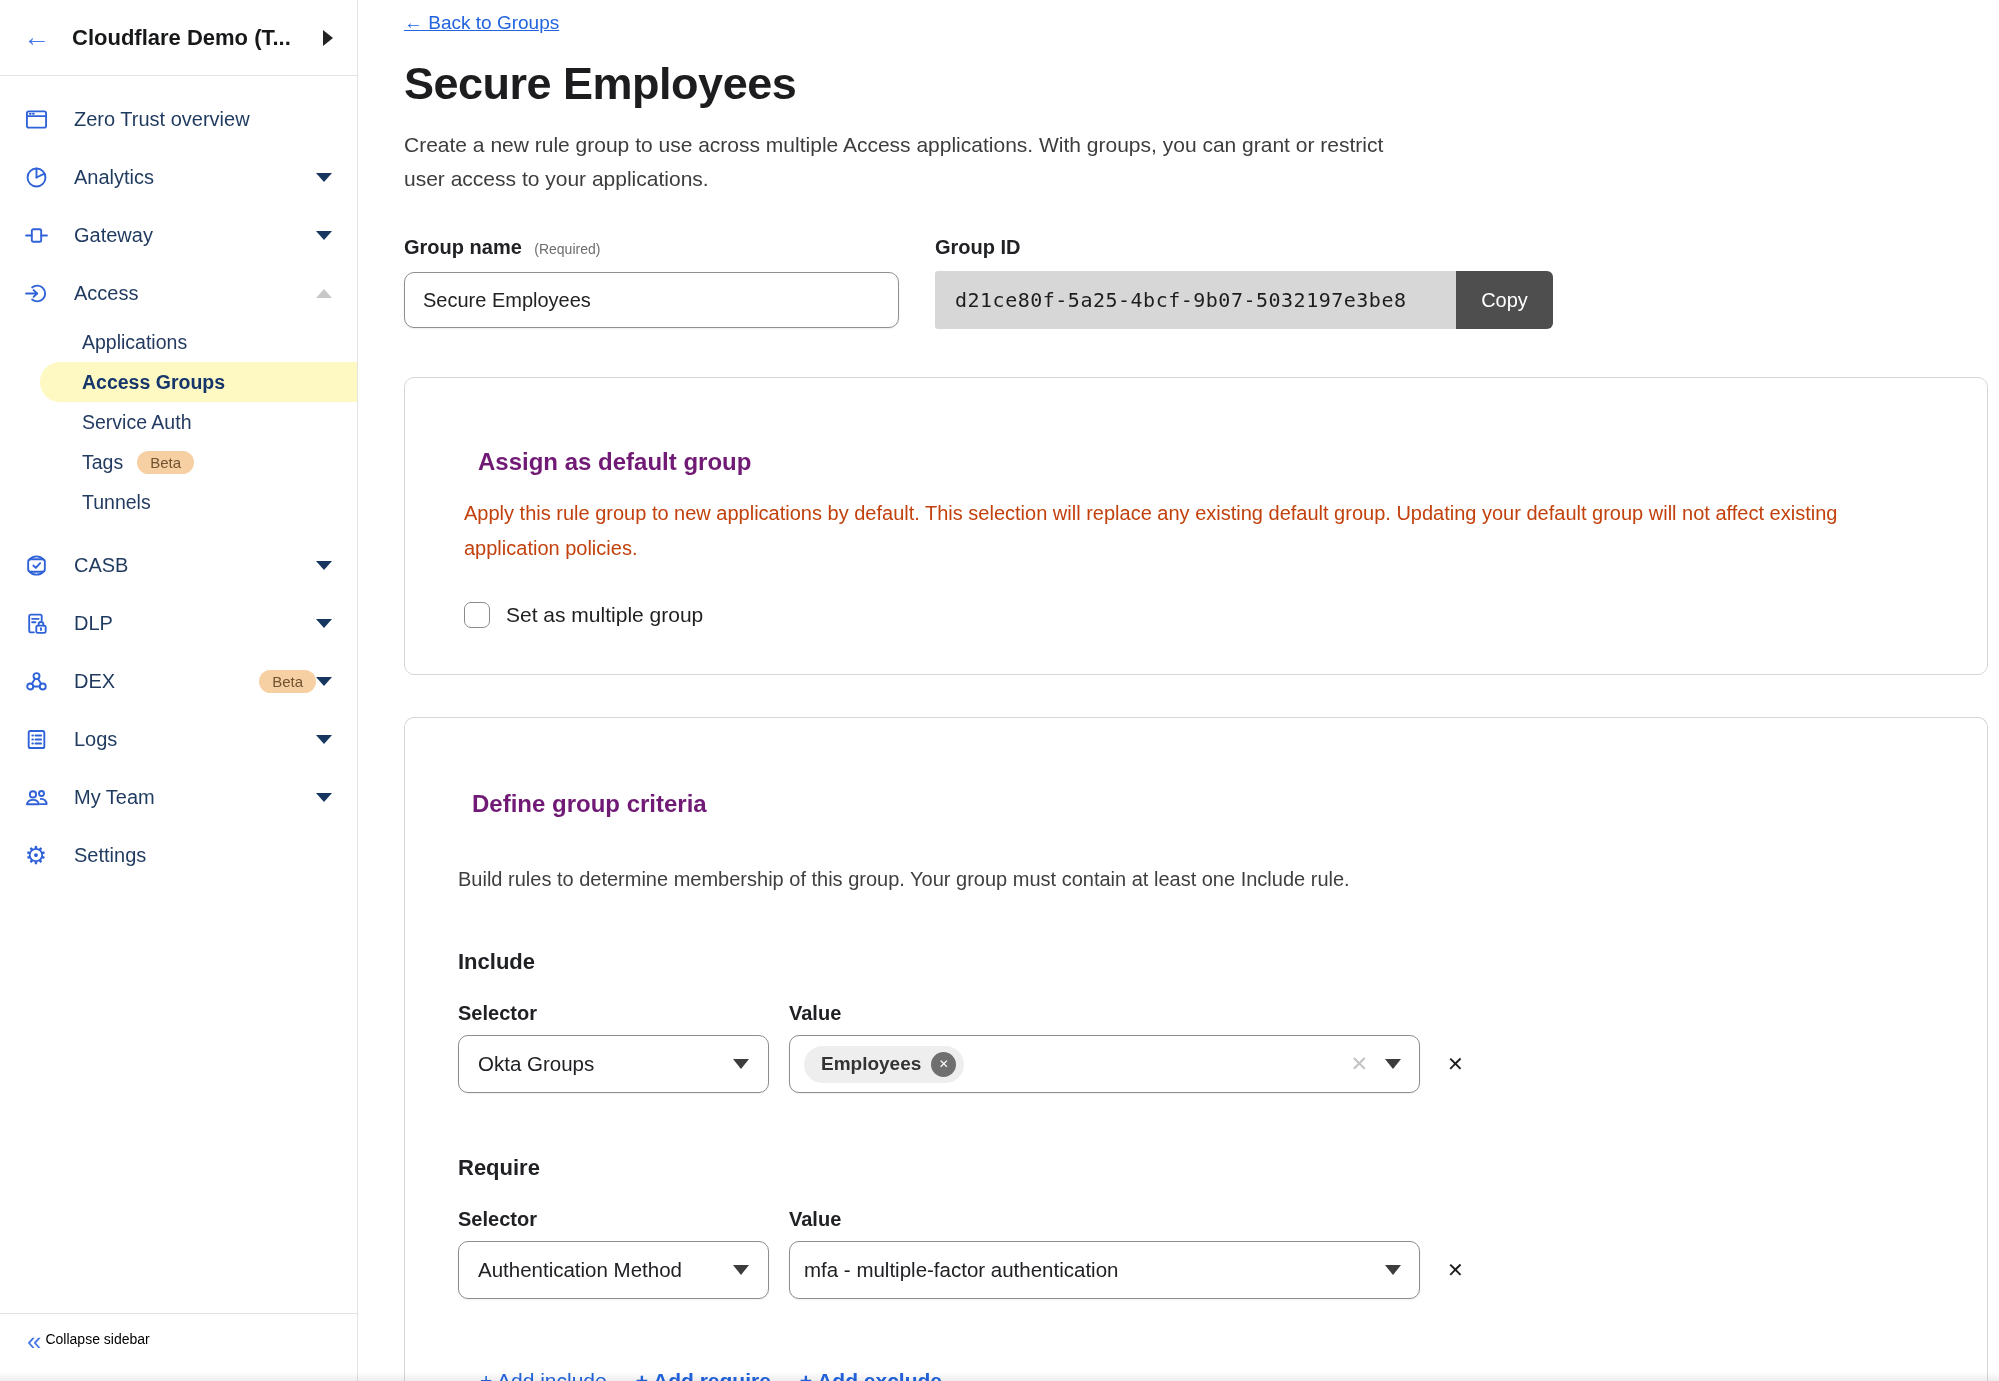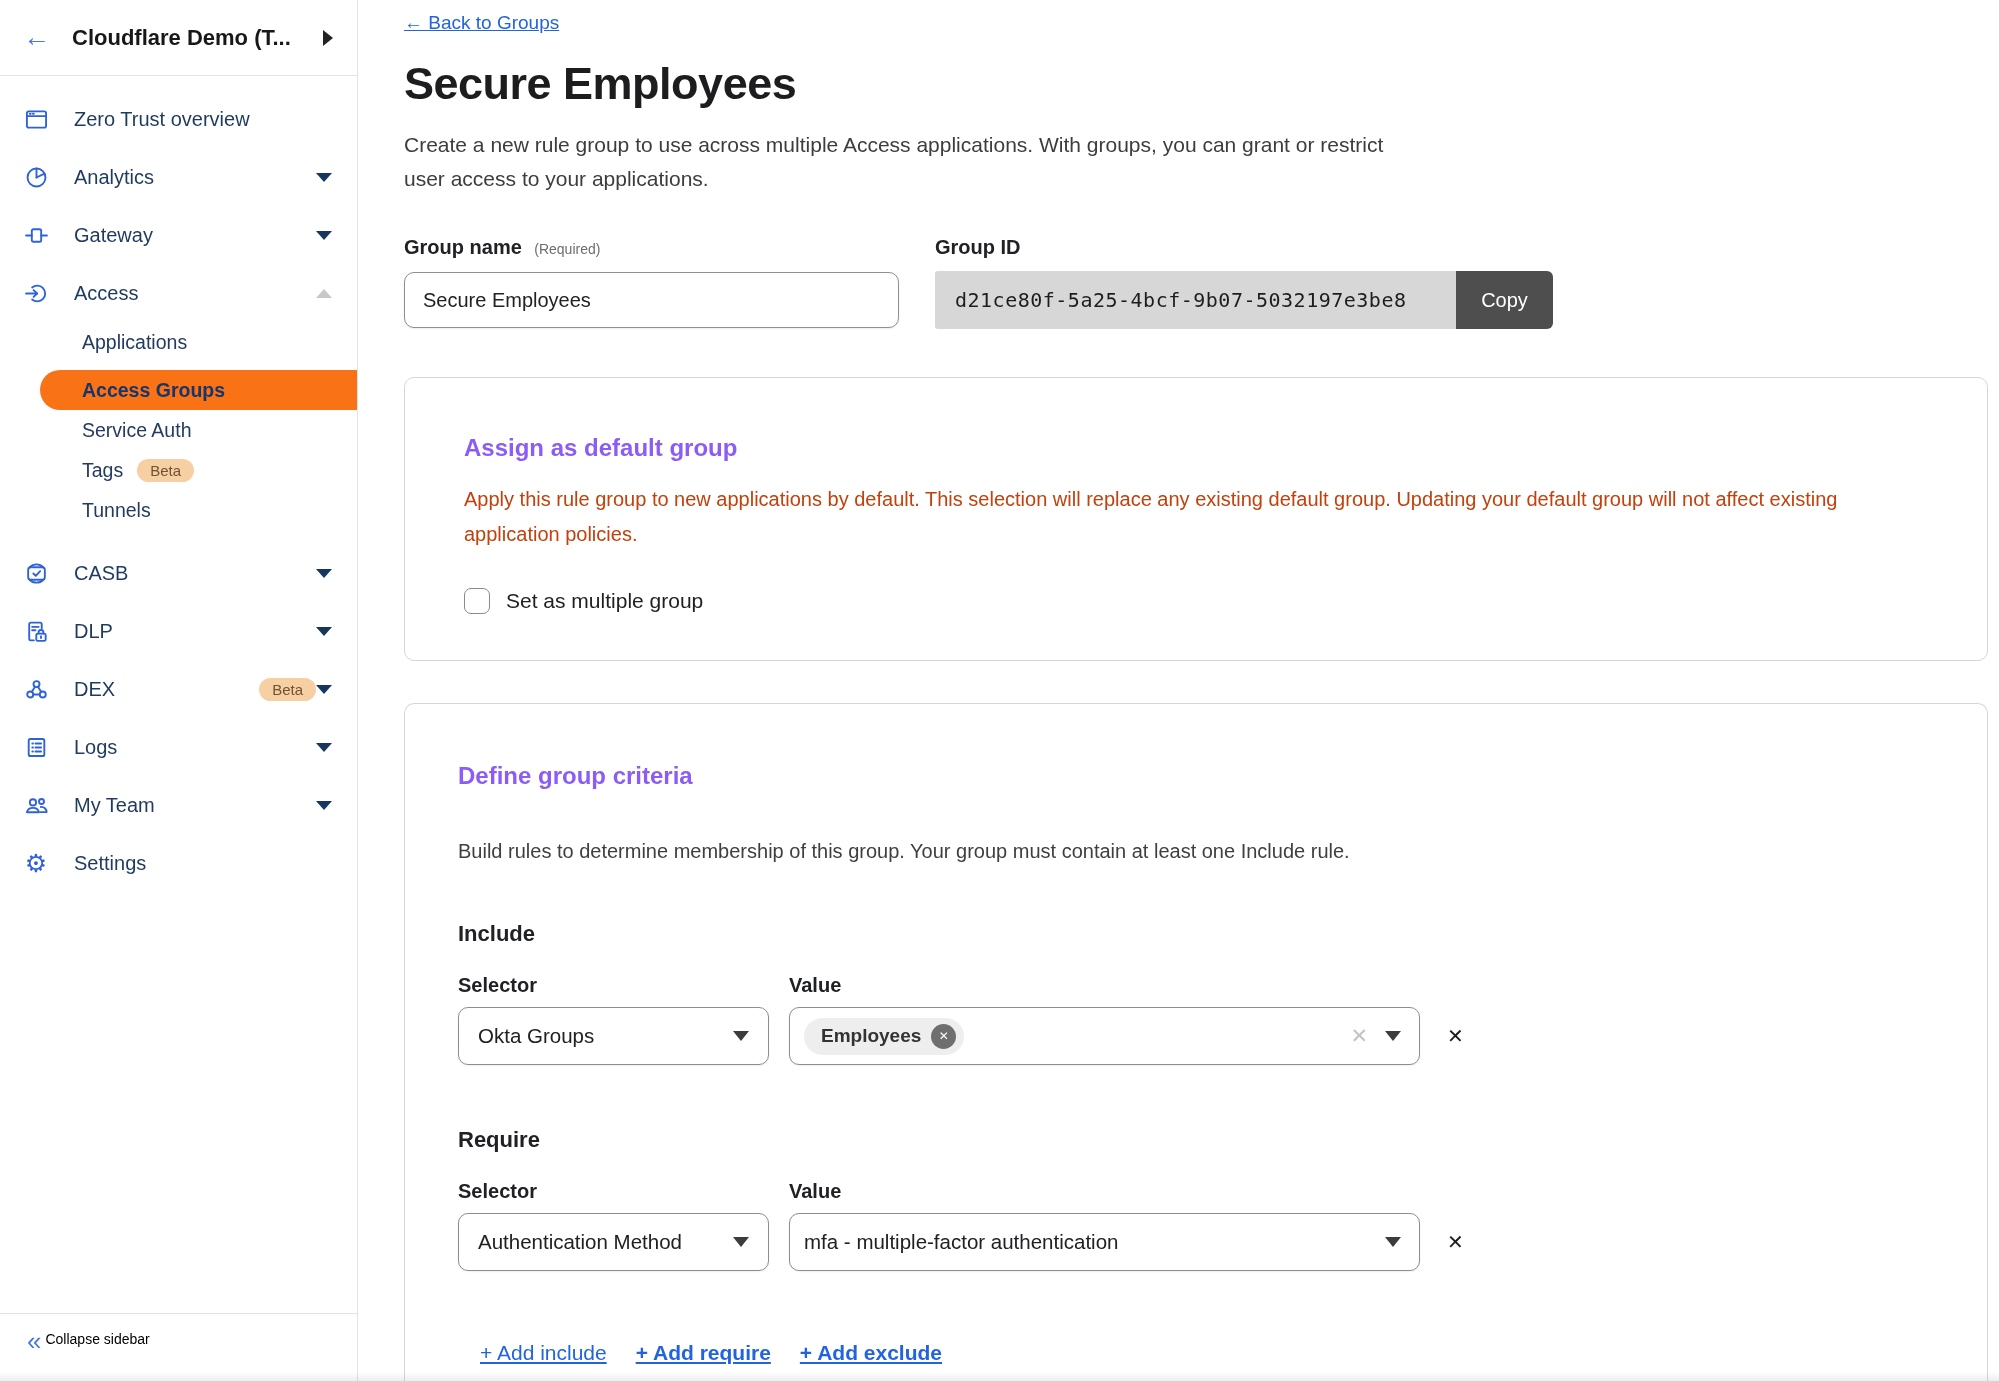--- a/index.html
+++ b/index.html
@@ -13,21 +13,21 @@
   .sb-account{font-size:22px;font-weight:700;color:#17181a;margin-left:22px;white-space:nowrap;overflow:hidden;flex:1;}
   .sb-caret-right{width:0;height:0;border-top:8px solid transparent;border-bottom:8px solid transparent;border-left:10px solid #222;margin-left:8px;cursor:pointer;}
   .nav{padding-top:14px;flex:1;}
   .nav-item{height:58px;display:flex;align-items:center;padding:0 25px 0 23px;cursor:pointer;}
   .nav-icon{width:26px;height:26px;display:flex;align-items:center;justify-content:center;color:#2f62d9;}
   .nav-icon svg{display:block;}
   .nav-label{font-size:20px;color:#1f3a5f;margin-left:25px;flex:1;}
   .chev-down{width:0;height:0;border-left:8px solid transparent;border-right:8px solid transparent;border-top:9px solid #17365f;}
   .chev-up-gray{width:0;height:0;border-left:8px solid transparent;border-right:8px solid transparent;border-bottom:9px solid #c7c7c7;}
   .sub-item{height:40px;display:flex;align-items:center;padding-left:82px;font-size:19.5px;color:#243b61;cursor:pointer;}
-  .sub-item.active{margin-left:40px;padding-left:42px;background:#f97316;border-radius:20px 0 0 20px;font-weight:700;color:#16356b;margin-top:8px;}
+  .sub-item.active{margin-left:40px;padding-left:42px;background:#fef9c3;border-radius:20px 0 0 20px;font-weight:700;color:#16356b;}
   .beta-badge{margin-left:14px;background:#f6cfa3;color:#715231;font-size:15px;font-weight:500;padding:4px 13px;border-radius:999px;line-height:1;}
   .sb-footer{border-top:1px solid #e2e2e2;height:50px;display:flex;align-items:flex-start;padding:17px 0 0 27px;box-sizing:content-box;}
   .collapse-icon{color:#4a79e8;font-size:26px;line-height:20px;}
   .collapse-label{font-size:14px;color:#000000;margin-left:4px;}
 
   
   .main{flex:1;padding:12px 11px 0 46px;box-sizing:border-box;}
   .back-link{font-size:19px;color:#2264e0;text-decoration:underline;display:inline-block;cursor:pointer;}
   .page-title{font-size:45px;font-weight:700;color:#1d1d1f;margin:24px 0 0 0;letter-spacing:-0.5px;}
   .page-desc{font-size:21px;color:#3d3d3d;line-height:34px;margin-top:18px;max-width:995px;}
@@ -37,21 +37,21 @@
   .required{font-size:14px;font-weight:400;color:#6e6e6e;margin-left:8px;}
   .name-col{width:495px;}
   .name-input{margin-top:13px;width:100%;height:56px;box-sizing:border-box;border:1px solid #8f8f8f;border-radius:10px;padding:0 18px;font-size:20px;color:#222;font-family:"Liberation Sans","DejaVu Sans",sans-serif;box-shadow:0 1px 2px rgba(0,0,0,0.08);}
   .id-col{margin-left:36px;}
   .id-row{display:flex;margin-top:12px;height:58px;justify-content:space-between;}
   .id-box{width:521px;background:#d7d7d7;border-radius:3px 0 0 3px;display:flex;align-items:center;padding:0 20px;box-sizing:border-box;font-family:"DejaVu Sans Mono","Liberation Mono",monospace;font-size:20px;color:#1d1d1d;letter-spacing:0.5px;white-space:nowrap;}
   .copy-btn{width:97px;background:#4e4e4e;color:#fff;border:none;border-radius:0 6px 6px 0;font-size:20px;font-family:"Liberation Sans","DejaVu Sans",sans-serif;cursor:pointer;}
 
   .card{border:1px solid #d6d6d6;border-radius:10px;background:#fff;}
   .card-1{margin-top:48px;padding:56px 60px 46px 59px;}
-  .card-title{font-size:24px;font-weight:700;color:#8b5cf6;margin:0;}
+  .card-title{font-size:24px;font-weight:700;color:#701a75;margin:14px;}
   .card-body{font-size:20px;color:#c2410c;line-height:35px;margin:20px 0 0 0;}
   .checkbox-row{display:flex;align-items:center;margin-top:36px;}
   .checkbox{width:26px;height:26px;border:1.5px solid #8a8a8a;border-radius:7px;background:#fff;box-sizing:border-box;cursor:pointer;}
   .checkbox-label{font-size:21px;color:#1f1f1f;margin-left:16px;}
 
   .card-2{margin-top:42px;padding:58px 60px 90px 53px;border-bottom:none;border-radius:10px 10px 0 0;}
   .card-2 .card-body{margin-top:44px;color:#3f3f3f;}
   .rule-heading{font-size:22px;font-weight:700;color:#202124;margin:52px 0 0 0;}
   .rule-heading.require{margin-top:62px;}
   .labels-row{display:flex;margin-top:27px;}

